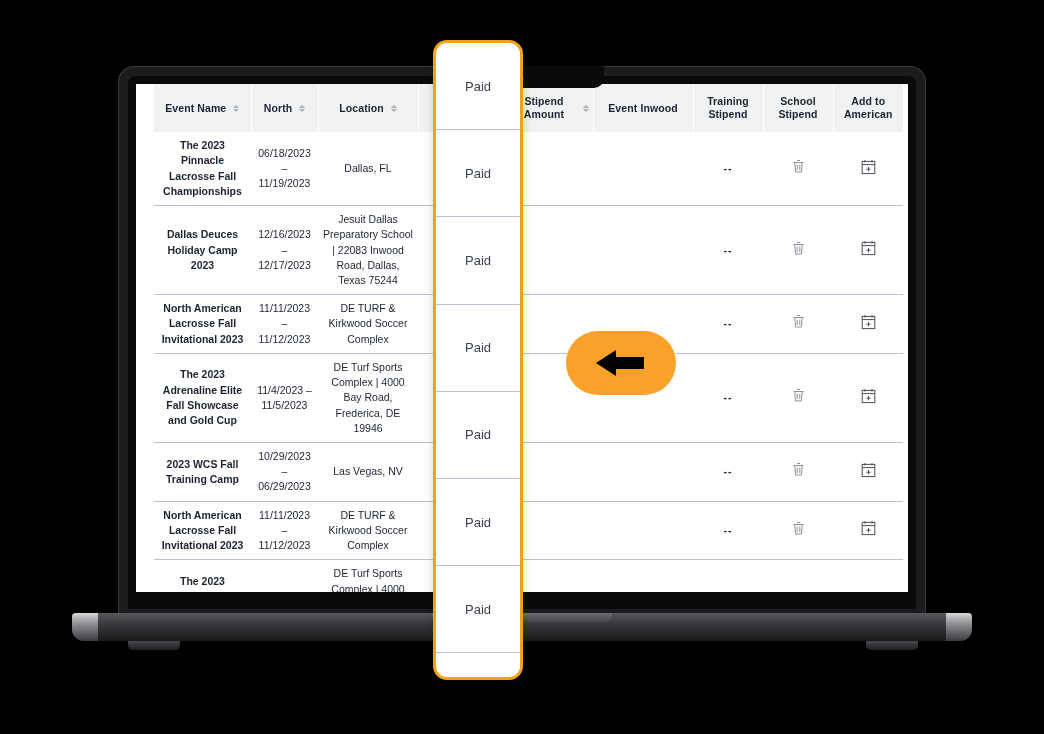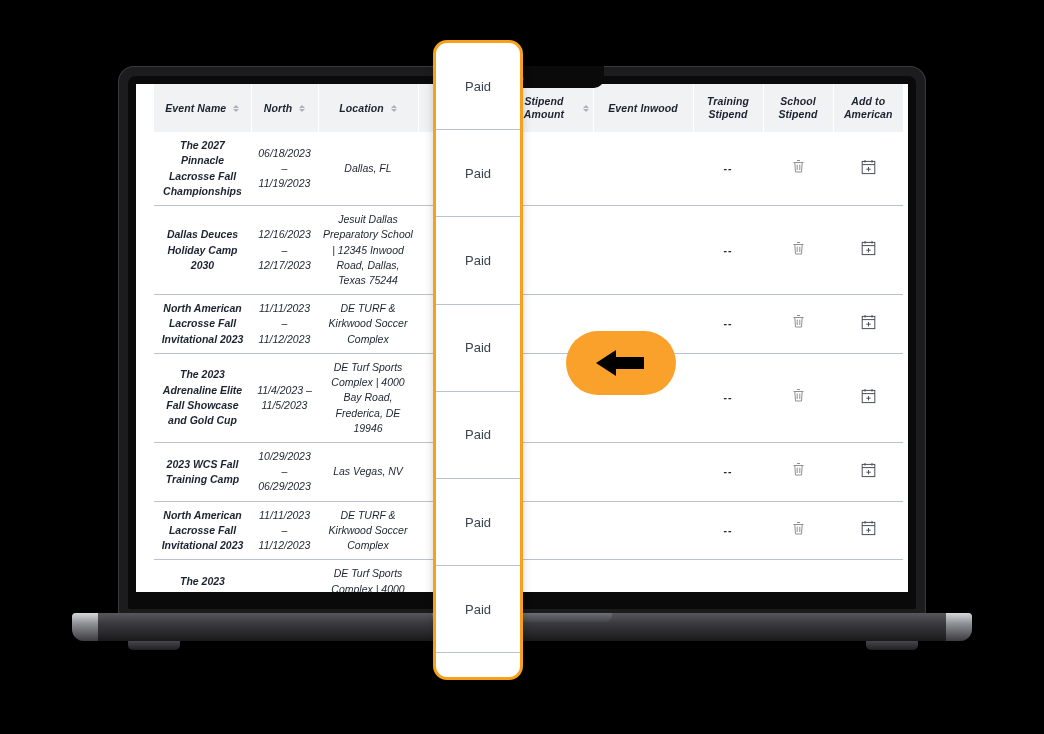--- a/index.html
+++ b/index.html
@@ -57,21 +57,20 @@
     position: absolute;
     left: 18px; top: 0; right: 18px; bottom: 0;
     background: #ffffff;
   }
 
   
   table.events {
     width: 100%;
     border-collapse: collapse;
     table-layout: fixed;
-    font-style: italic;
   }
   table.events th {
     background: #f1f2f4;
     color: #1c2330;
     font-size: 10.5px;
     font-weight: 700;
     letter-spacing: .1px;
     padding: 11px 4px;
     text-align: center;
     vertical-align: middle;
@@ -257,43 +256,43 @@
             <th>
               <span>School Stipend</span>
             </th>
             <th>
               <span>Add to American</span>
             </th>
           </tr>
         </thead>
         <tbody id="tbody">
             <tr>
-              <td class="name">The 2027 Pinnacle Lacrosse Fall Championships</td>
+              <td class="name">The 2023 Pinnacle Lacrosse Fall Championships</td>
               <td>06/18/2023 – 11/19/2023</td>
               <td>Dallas, FL</td>
               <td>Paid</td>
               <td></td>
               <td></td>
               <td class="dash">--</td>
               <td><span class="ico-btn">
                   <svg width="13" height="15" viewBox="0 0 13 15">
                     <path d="M1.5 3.5h10M5 1.5h3M2.8 3.5l.7 9.5h6l.7-9.5M5.2 5.6v5.4M7.8 5.6v5.4" fill="none" stroke="#8b9099" stroke-width="1"></path>
                   </svg>
                 </span></td>
               <td><span class="ico-btn">
                   <svg width="15" height="16" viewBox="0 0 15 16">
                     <rect x="1.2" y="2.4" width="12.6" height="12.2" fill="none" stroke="#4a4f58" stroke-width="1"></rect>
                     <path d="M1.2 5.6h12.6M4 1v2.6M11 1v2.6M7.5 8v4.4M5.3 10.2h4.4" fill="none" stroke="#4a4f58" stroke-width="1"></path>
                   </svg>
                 </span></td>
             </tr>
             <tr>
-              <td class="name">Dallas Deuces Holiday Camp 2030</td>
+              <td class="name">Dallas Deuces Holiday Camp 2023</td>
               <td>12/16/2023 – 12/17/2023</td>
-              <td>Jesuit Dallas Preparatory School | 12345 Inwood Road, Dallas, Texas 75244</td>
+              <td>Jesuit Dallas Preparatory School | 22083 Inwood Road, Dallas, Texas 75244</td>
               <td>Paid</td>
               <td></td>
               <td></td>
               <td class="dash">--</td>
               <td><span class="ico-btn">
                   <svg width="13" height="15" viewBox="0 0 13 15">
                     <path d="M1.5 3.5h10M5 1.5h3M2.8 3.5l.7 9.5h6l.7-9.5M5.2 5.6v5.4M7.8 5.6v5.4" fill="none" stroke="#8b9099" stroke-width="1"></path>
                   </svg>
                 </span></td>
               <td><span class="ico-btn">

